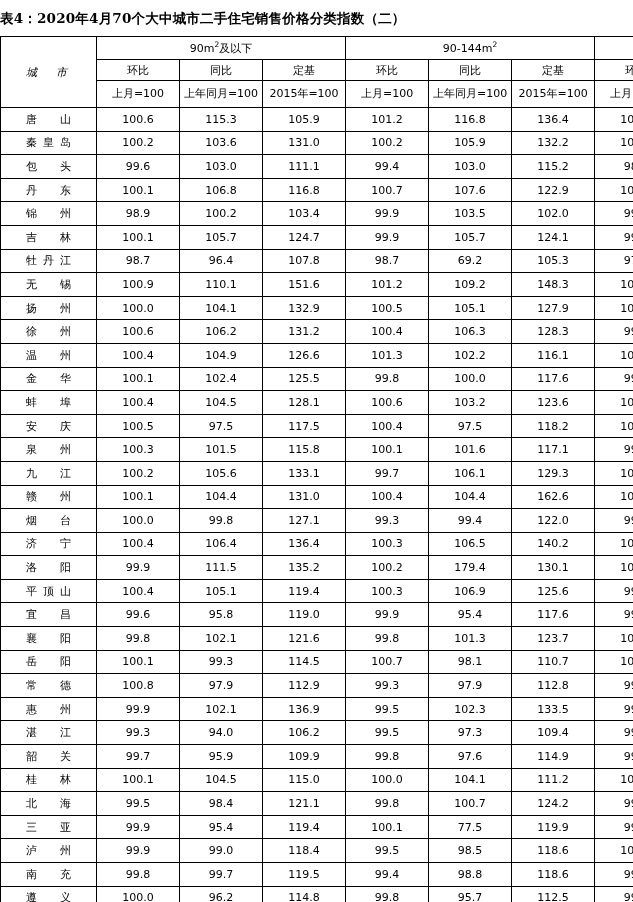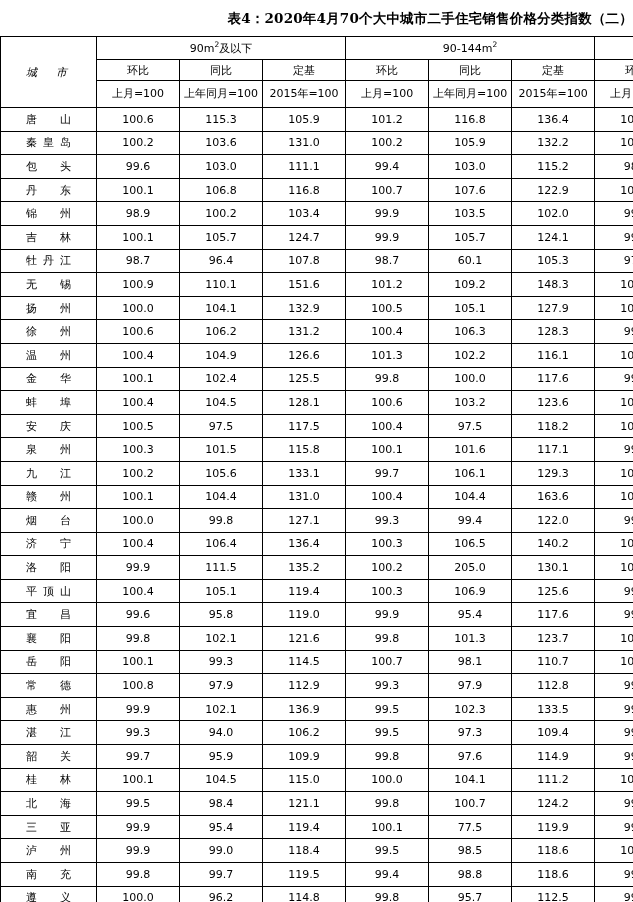--- a/index.html
+++ b/index.html
@@ -15,21 +15,21 @@
     overflow: hidden;
   }
   .page {
     width: 633px;
     height: 902px;
     position: relative;
     box-sizing: border-box;
     padding: 0;
   }
   .title {
-    text-align: right;
+    text-align: left;
     font-size: 13.5px;
     font-weight: bold;
     font-family: "DejaVu Serif", "Liberation Serif", serif;
     padding: 10px 0 8px 0;
     letter-spacing: 0.2px;
   }
   table.data {
     border-collapse: collapse;
     margin: 0 auto;
     width: 594px;
@@ -198,21 +198,21 @@
           <td class="num">105.7</td>
           <td class="num">124.1</td>
           <td class="num">99.8</td>
         </tr>
         <tr>
           <td class="city">牡丹江</td>
           <td class="num">98.7</td>
           <td class="num">96.4</td>
           <td class="num">107.8</td>
           <td class="num">98.7</td>
-          <td class="num">60.1</td>
+          <td class="num">69.2</td>
           <td class="num">105.3</td>
           <td class="num">97.9</td>
         </tr>
         <tr>
           <td class="city">无　锡</td>
           <td class="num">100.9</td>
           <td class="num">110.1</td>
           <td class="num">151.6</td>
           <td class="num">101.2</td>
           <td class="num">109.2</td>
@@ -299,21 +299,21 @@
           <td class="num">129.3</td>
           <td class="num">100.5</td>
         </tr>
         <tr>
           <td class="city">赣　州</td>
           <td class="num">100.1</td>
           <td class="num">104.4</td>
           <td class="num">131.0</td>
           <td class="num">100.4</td>
           <td class="num">104.4</td>
-          <td class="num">163.6</td>
+          <td class="num">162.6</td>
           <td class="num">100.1</td>
         </tr>
         <tr>
           <td class="city">烟　台</td>
           <td class="num">100.0</td>
           <td class="num">99.8</td>
           <td class="num">127.1</td>
           <td class="num">99.3</td>
           <td class="num">99.4</td>
           <td class="num">122.0</td>
@@ -328,21 +328,21 @@
           <td class="num">106.5</td>
           <td class="num">140.2</td>
           <td class="num">100.7</td>
         </tr>
         <tr>
           <td class="city">洛　阳</td>
           <td class="num">99.9</td>
           <td class="num">111.5</td>
           <td class="num">135.2</td>
           <td class="num">100.2</td>
-          <td class="num">205.0</td>
+          <td class="num">179.4</td>
           <td class="num">130.1</td>
           <td class="num">100.0</td>
         </tr>
         <tr>
           <td class="city">平顶山</td>
           <td class="num">100.4</td>
           <td class="num">105.1</td>
           <td class="num">119.4</td>
           <td class="num">100.3</td>
           <td class="num">106.9</td>

